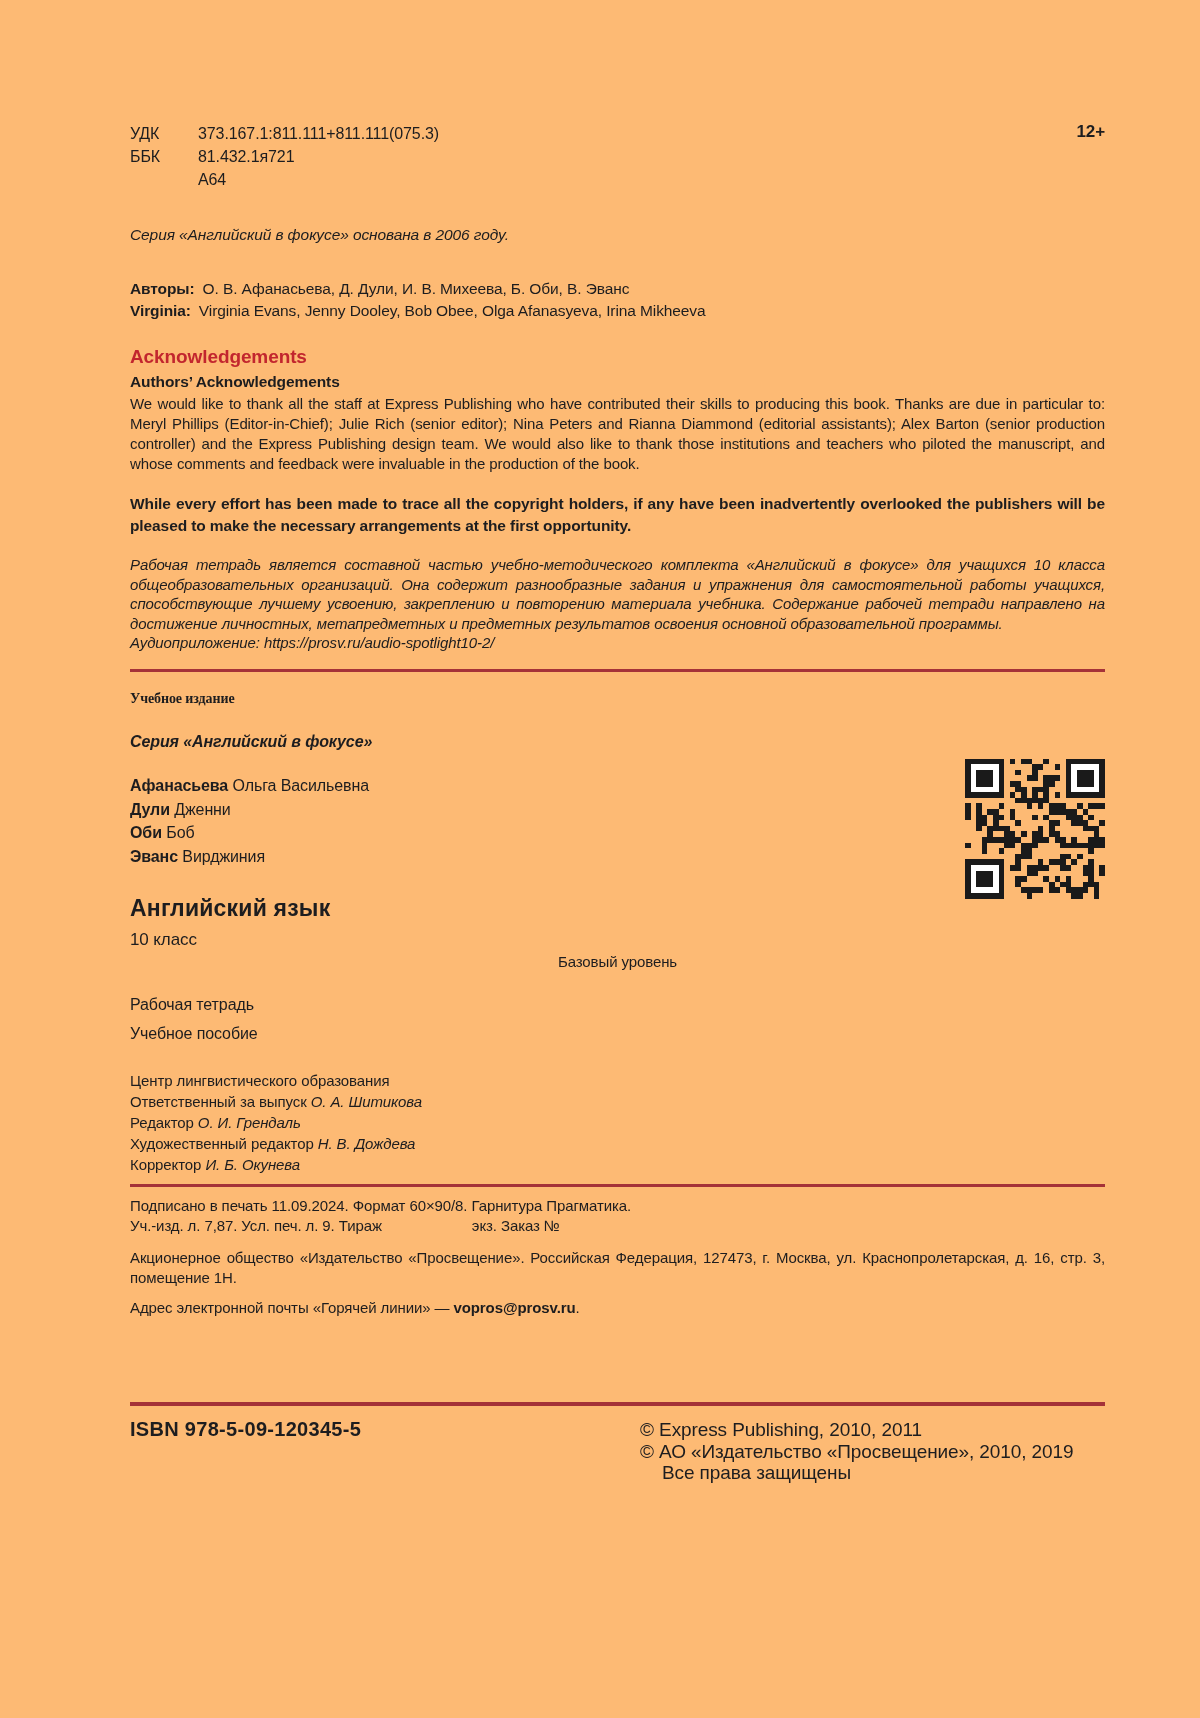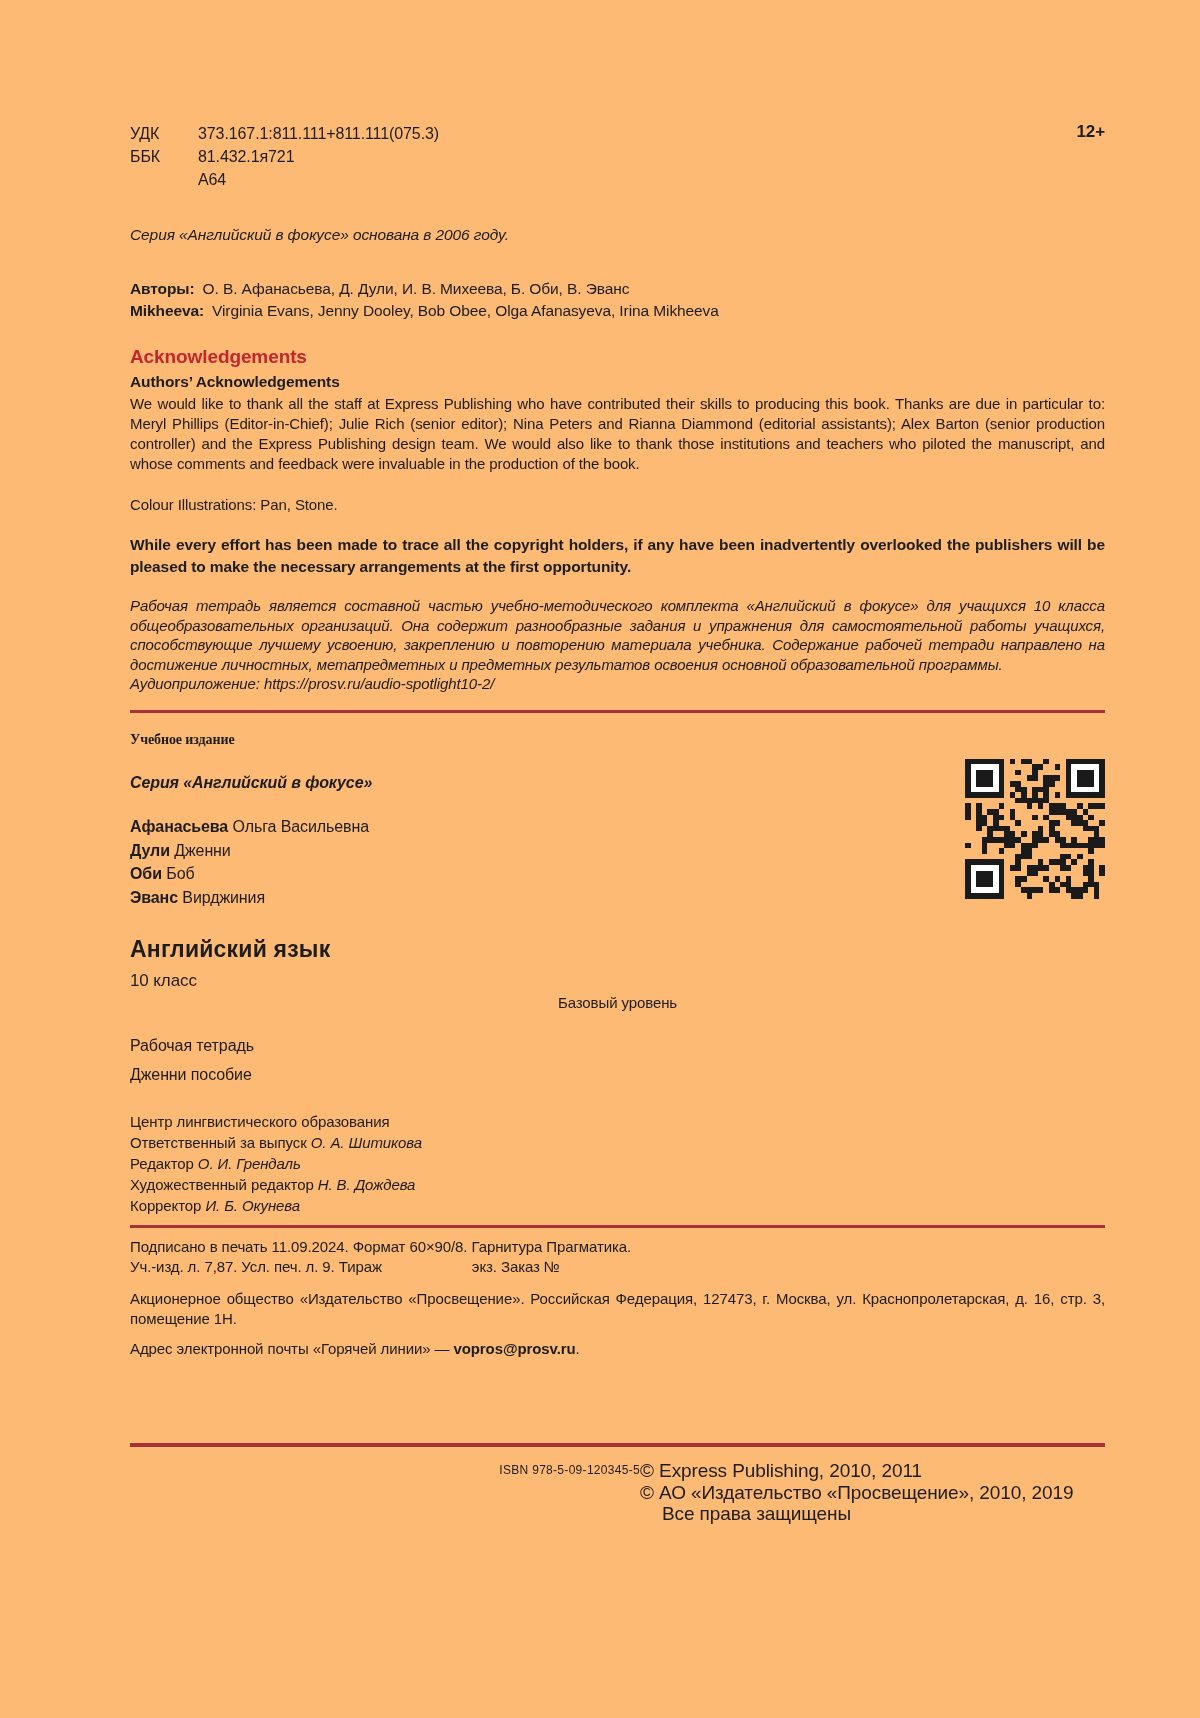--- a/index.html
+++ b/index.html
@@ -59,21 +59,21 @@
   .credits{margin-top:26px;line-height:21px;}
   .credits i{font-style:italic;}
   
   .print-info{margin:9px 0 0 0;line-height:20px;}
   .run-gap{display:inline-block;width:90px;}
   .pub-ru{margin:12px 0 0 0;text-align:justify;}
   .pub-en{margin:11px 0 0 0;text-align:justify;word-spacing:2.5px;}
   .hotline{margin:10px 0 0 0;}
   
   .footer-row{display:flex;margin-top:13px;}
-  .isbn{flex:0 0 510px;font-weight:normal;font-size:12px;line-height:21px;letter-spacing:0.3px;text-align:right;}
+  .isbn{flex:0 0 510px;font-weight:bold;font-size:20px;line-height:21px;letter-spacing:0.3px;}
   .copyright{line-height:21.5px;font-size:19px;}
   .copyright .indent{padding-left:22px;}
 </style>
 </head>
 <body>
 
 <div class="page">
 
   <div class="udk-head">
     <div class="udk-grid">
@@ -84,28 +84,27 @@
       <span></span>
       <span>А64</span>
     </div>
     <div class="age-badge">12+</div>
   </div>
 
   <p class="series-note">Серия «Английский в фокусе» основана в 2006 году.</p>
 
   <div class="authors-block">
     <div class="authors-line"><b>Авторы:</b><span>О. В. Афанасьева, Д. Дули, И. В. Михеева, Б. Оби, В. Эванс</span></div>
-    <div class="authors-line"><b>Mikheeva:</b><span>Virginia Evans, Jenny Dooley, Bob Obee, Olga Afanasyeva, Irina Mikheeva</span></div>
+    <div class="authors-line"><b>Virginia:</b><span>Virginia Evans, Jenny Dooley, Bob Obee, Olga Afanasyeva, Irina Mikheeva</span></div>
   </div>
 
   <h2 class="ack-heading">Acknowledgements</h2>
   <h3 class="ack-sub">Authors’ Acknowledgements</h3>
   <p class="body-just">We would like to thank all the staff at Express Publishing who have contributed their skills to producing this book. Thanks are due in particular to: Meryl Phillips (Editor-in-Chief); Julie Rich (senior editor); Nina Peters and Rianna Diammond (editorial assistants); Alex Barton (senior production controller) and the Express Publishing design team. We would also like to thank those institutions and teachers who piloted the manuscript, and whose comments and feedback were invaluable in the production of the book.</p>
 
-  <p class="colour-note">Colour Illustrations: Pan, Stone.</p>
 
   <p class="trace-notice">While every effort has been made to trace all the copyright holders, if any have been inadvertently overlooked the publishers will be pleased to make the necessary arrangements at the first opportunity.</p>
 
   <p class="annotation">Рабочая тетрадь является составной частью учебно-методического комплекта «Английский в фокусе» для учащихся 10 класса общеобразовательных организаций. Она содержит разнообразные задания и упражнения для самостоятельной работы учащихся, способствующие лучшему усвоению, закреплению и повторению материала учебника. Содержание рабочей тетради направлено на достижение личностных, метапредметных и предметных результатов освоения основной образовательной программы.</p>
   <p class="audio-note"><span>Аудиоприложение: </span><span>https://prosv.ru/audio-spotlight10-2/</span></p>
 
   <hr class="rule">
 
   <p class="edition-label">Учебное издание</p>
   <p class="edition-series">Серия «Английский в фокусе»</p>
@@ -317,21 +316,21 @@
         <rect x="20" y="2" width="3" height="3"></rect>
         <rect x="0" y="18" width="7" height="7"></rect>
         <rect x="1" y="19" width="5" height="5" fill="#fff"></rect>
         <rect x="2" y="20" width="3" height="3"></rect>
       </svg></div>
 
   <h1 class="book-title">Английский язык</h1>
   <p class="grade">10 класс</p>
   <p class="level">Базовый уровень</p>
   <p class="kind1">Рабочая тетрадь</p>
-  <p class="kind2">Дженни пособие</p>
+  <p class="kind2">Учебное пособие</p>
 
   <div class="credits">
     <div>Центр лингвистического образования</div>
     <div><span>Ответственный за выпуск </span><i>О. А. Шитикова</i></div>
     <div><span>Редактор </span><i>О. И. Грендаль</i></div>
     <div><span>Художественный редактор </span><i>Н. В. Дождева</i></div>
     <div><span>Корректор </span><i>И. Б. Окунева</i></div>
   </div>
 
   <hr class="rule rule-2">

